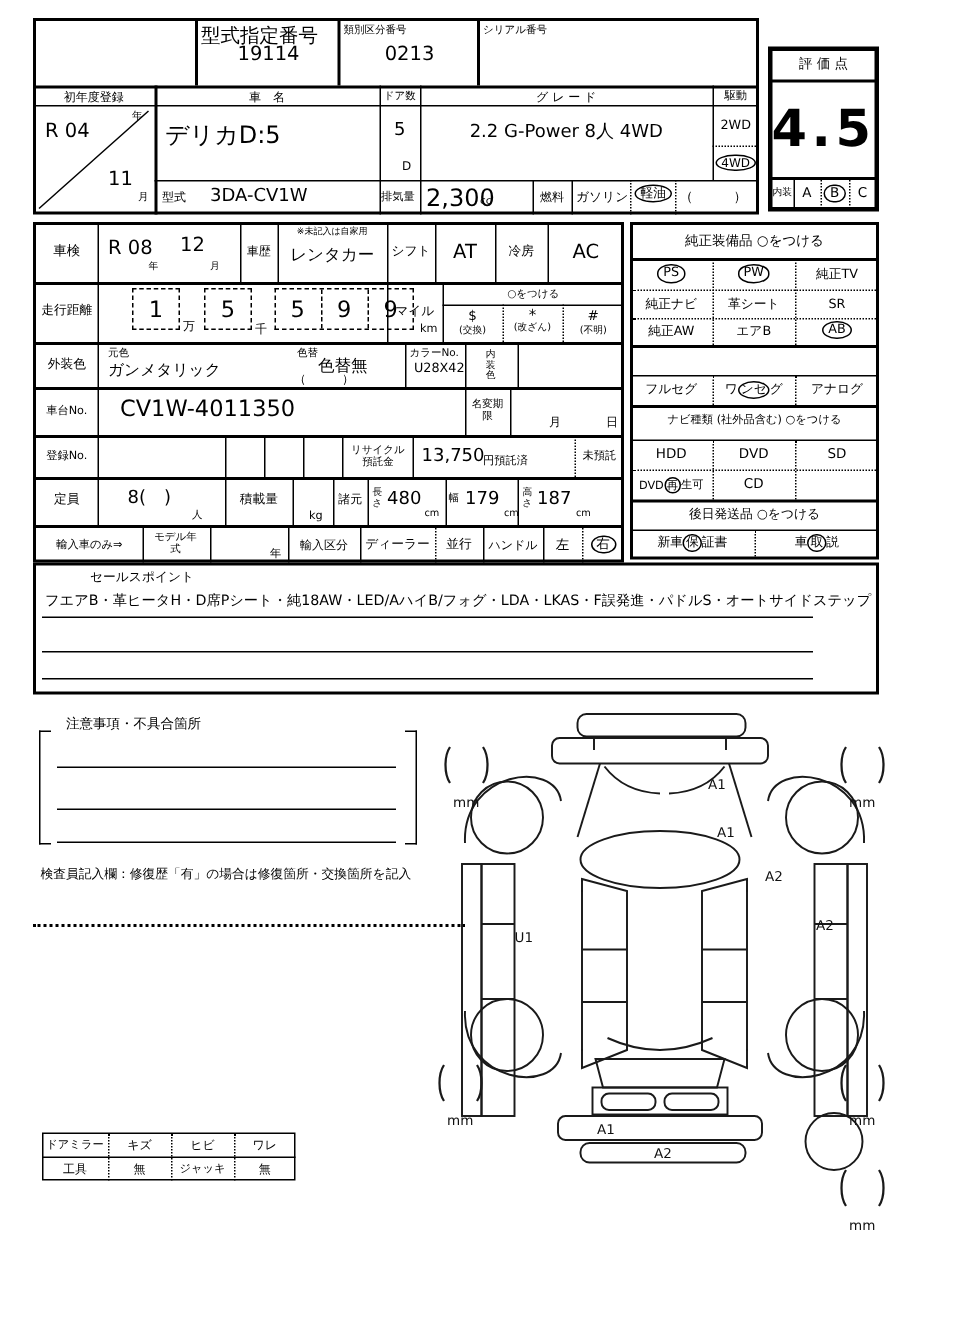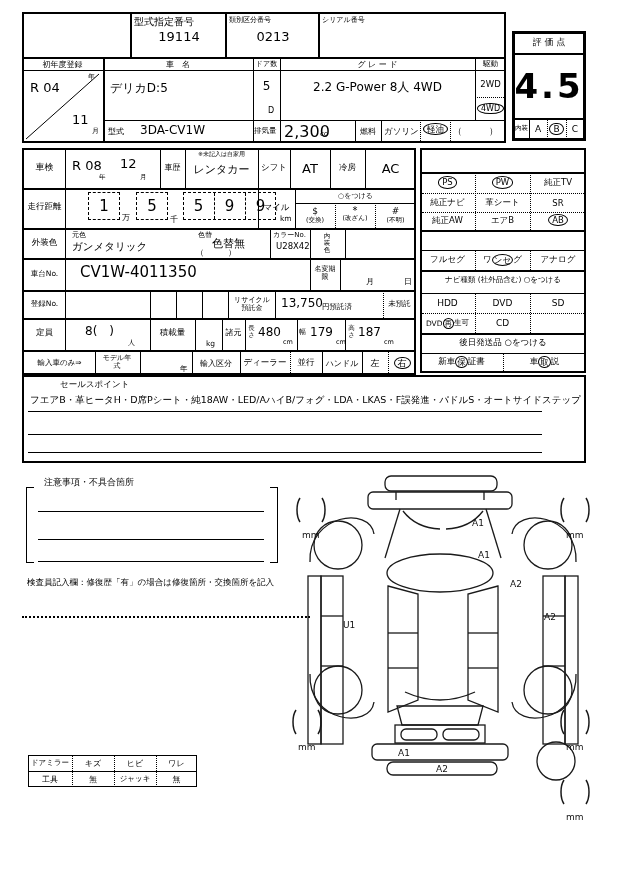--- a/index.html
+++ b/index.html
@@ -26,21 +26,21 @@
 </head>
 <body>
 
 <div class="sheet">
 
   <div class="a b2" style="left:22px;top:12px;width:484px;height:131px"></div>
   <div class="a vl2" style="left:130px;top:12px;height:45px"></div>
   <div class="a vl2" style="left:225px;top:12px;height:45px"></div>
   <div class="a vl2" style="left:318px;top:12px;height:45px"></div>
   <div class="a hl2" style="left:22px;top:57px;width:484px"></div>
-  <div class="a" style="left:134px;top:15px;font-size:10px">型式指定番号</div>
+  <div class="a" style="left:134px;top:15px;font-size:13px">型式指定番号</div>
   <div class="a cen" style="left:138px;top:26px;width:82px;height:20px;font-size:13px">19114</div>
   <div class="a" style="left:229px;top:15px;font-size:7px">類別区分番号</div>
   <div class="a cen" style="left:232px;top:26px;width:82px;height:20px;font-size:13px">0213</div>
   <div class="a" style="left:322px;top:15px;font-size:7px">シリアル番号</div>
 
   <div class="a hl" style="left:22px;top:70px;width:484px"></div>
   <div class="a vl2" style="left:103px;top:57px;height:86px"></div>
   <div class="a vl" style="left:253px;top:57px;height:86px"></div>
   <div class="a vl" style="left:280px;top:57px;height:86px"></div>
   <div class="a vl" style="left:475px;top:57px;height:63px"></div>
@@ -52,21 +52,21 @@
   <div class="a cen" style="left:475px;top:58px;width:31px;height:12px;font-size:7.5px">駆動</div>
 
   <svg class="a" style="left:22px;top:70px" width="81" height="73">
       <line x1="4" y1="69" x2="77" y2="4" stroke="#000" stroke-width="1"></line>
     </svg>
   <div class="a" style="left:30px;top:80px;font-size:13px">R 04</div>
   <div class="a" style="left:88px;top:72px;font-size:7px">年</div>
   <div class="a" style="left:72px;top:112px;font-size:13px">11</div>
   <div class="a" style="left:92px;top:126px;font-size:7px">月</div>
 
-  <div class="a" style="left:110px;top:80px;font-size:12px">デリカD:5</div>
+  <div class="a" style="left:110px;top:80px;font-size:16px">デリカD:5</div>
   <div class="a cen" style="left:253px;top:78px;width:27px;height:16px;font-size:12px">5</div>
   <div class="a" style="left:268px;top:106px;font-size:8px">D</div>
   <div class="a cen" style="left:280px;top:76px;width:195px;height:22px;font-size:12px">2.2 G-Power 8人 4WD</div>
   <div class="a cen" style="left:475px;top:73px;width:31px;height:22px;font-size:8.5px">2WD</div>
   <div class="a dh" style="left:475px;top:97px;width:31px"></div>
   <div class="a cen" style="left:475px;top:97px;width:31px;height:23px;font-size:8px">
       <span class="circ">4WD</span>
     </div>
 
   <div class="a" style="left:108px;top:126px;font-size:8px">型式</div>
@@ -234,20 +234,21 @@
   <div class="a cen" style="left:192px;top:357px;width:48px;height:12px;font-size:8px">輸入区分</div>
   <div class="a cen" style="left:240px;top:357px;width:50px;height:12px;font-size:8.5px">ディーラー</div>
   <div class="a cen" style="left:290px;top:357px;width:32px;height:12px;font-size:8.5px">並行</div>
   <div class="a cen" style="left:322px;top:357px;width:40px;height:12px;font-size:8px">ハンドル</div>
   <div class="a cen" style="left:362px;top:357px;width:26px;height:12px;font-size:9px">左</div>
   <div class="a cen" style="left:388px;top:353px;width:28px;height:20px">
       <span class="circ" style="font-size:9px">右</span>
     </div>
 
   <div class="a b2" style="left:420px;top:148px;width:166px;height:225px"></div>
+  <div class="a cen" style="left:420px;top:152px;width:166px;height:16px;font-size:9px">純正装備品 ○をつける</div>
   <div class="a hl2" style="left:422px;top:172px;width:162px"></div>
   <div class="a dv" style="left:475px;top:172px;height:58px"></div>
   <div class="a dv" style="left:530px;top:172px;height:58px"></div>
   <div class="a cen" style="left:420px;top:172px;width:55px;height:21px">
       <span class="circ" style="font-size:8.5px">PS</span>
     </div>
   <div class="a cen" style="left:475px;top:172px;width:55px;height:21px">
       <span class="circ" style="font-size:8.5px">PW</span>
     </div>
   <div class="a c cen" style="left:530px;top:172px;width:56px;height:21px;font-size:8.5px">純正TV</div>

